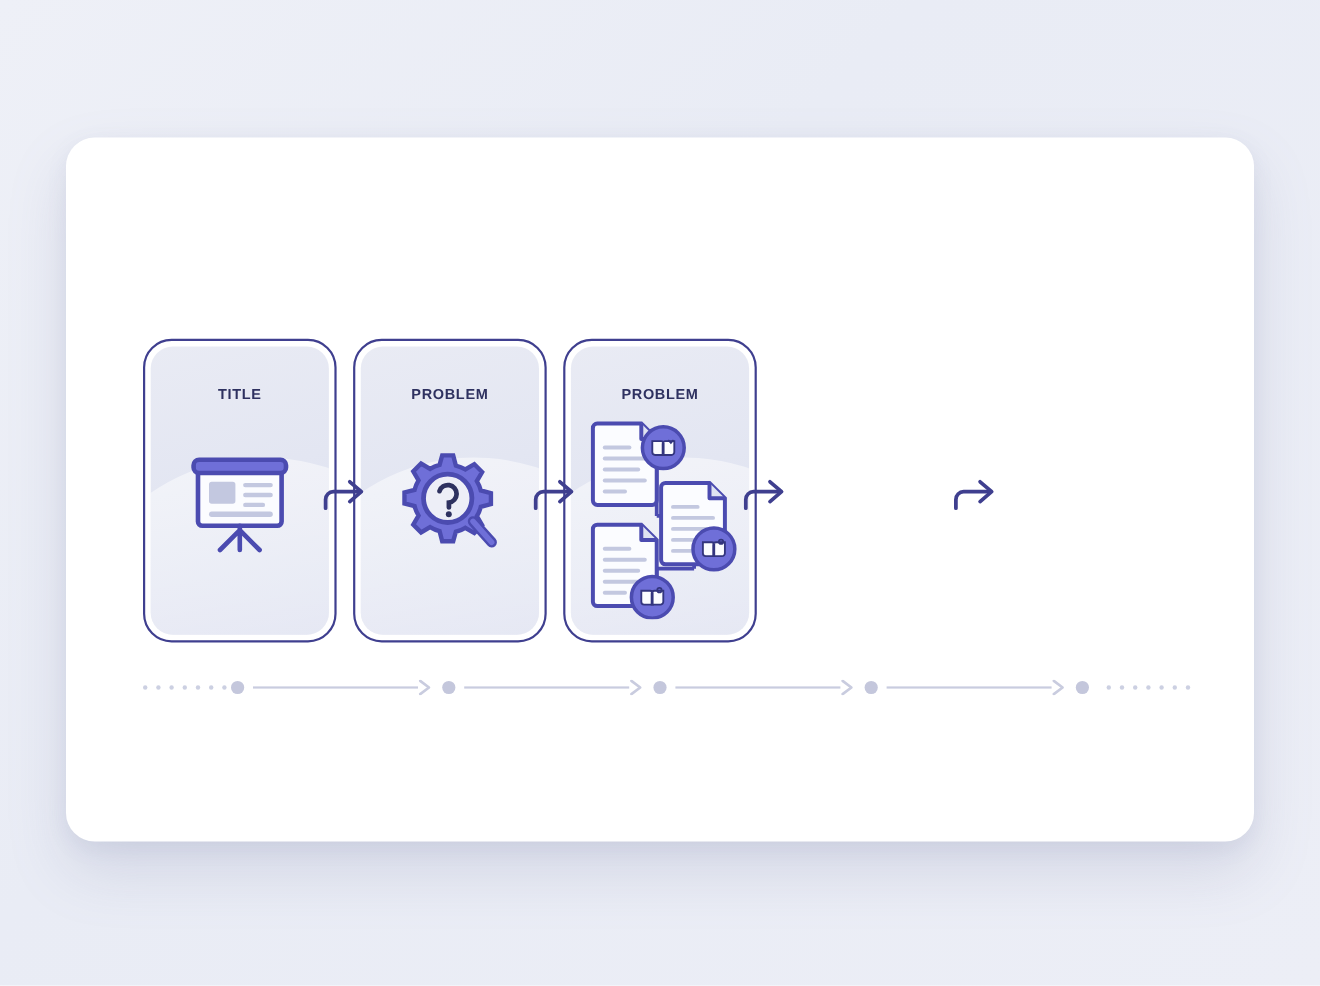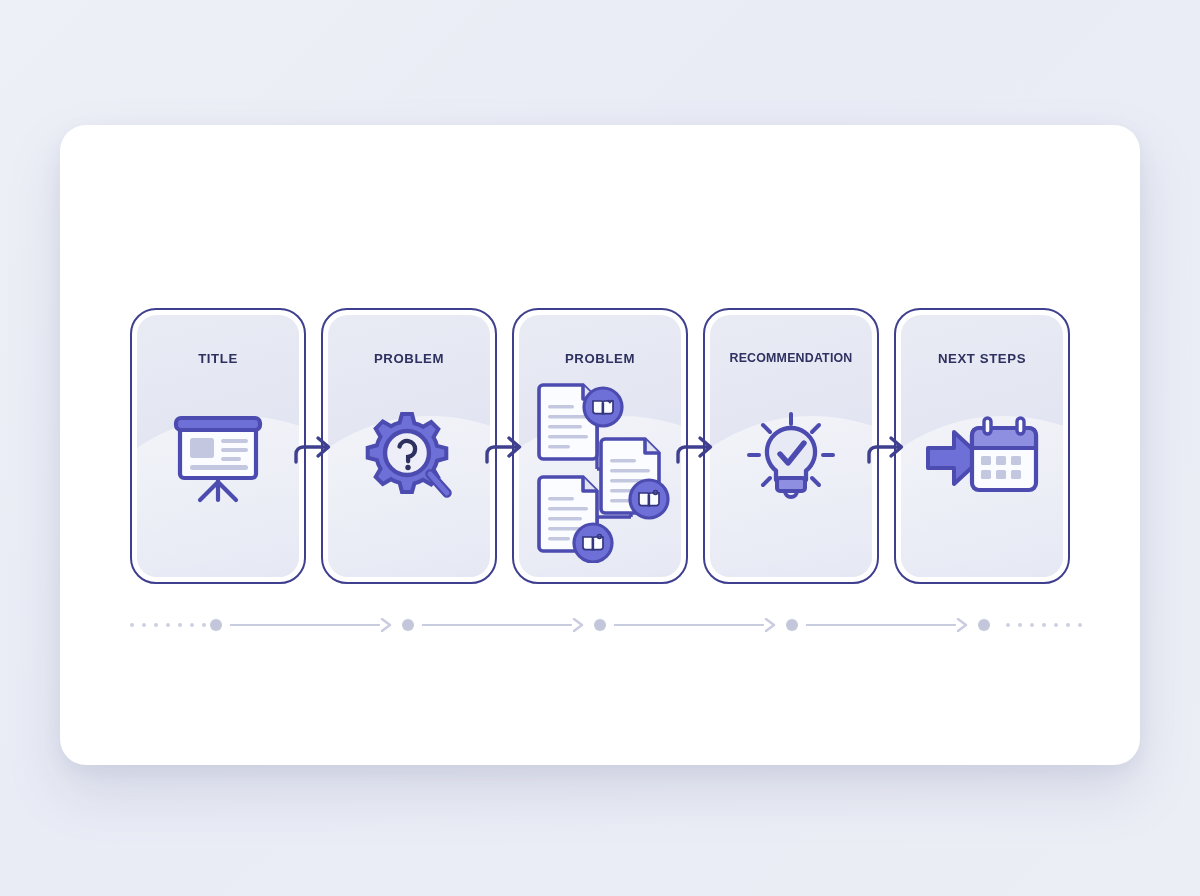--- a/index.html
+++ b/index.html
@@ -278,72 +278,28 @@
       </div>
     </div>
 
     <div class="connector" style="left:542px;">
       <svg width="46" height="44" viewBox="0 0 46 44" fill="none">
         <path d="M6 36 V28 a7 7 0 0 1 7-7 H36" stroke="#3f3f8f" stroke-width="3.4" stroke-linecap="round" fill="none"></path>
         <path d="M28 12 L38.5 21 L28 30" stroke="#3f3f8f" stroke-width="3.4" stroke-linecap="round" stroke-linejoin="round" fill="none"></path>
       </svg>
     </div>
 
-    <div class="card wide" style="left:573px;">
-      <div class="card-inner">
-        <div class="card-label">RECOMMENDATION</div>
-        <div class="card-icon">
-          <svg width="100" height="100" viewBox="0 0 100 100" fill="none">
-            <g stroke="#4b4bb0" stroke-width="4" stroke-linecap="round">
-              <path d="M50 6 V16"></path>
-              <path d="M22 17 L29 24"></path>
-              <path d="M78 17 L71 24"></path>
-              <path d="M8 47 H18"></path>
-              <path d="M92 47 H82"></path>
-              <path d="M22 77 L29 70"></path>
-              <path d="M78 77 L71 70"></path>
-            </g>
-            <path d="M50 20 a24 24 0 0 1 15 42.8 V72 H35 v-9.2 A24 24 0 0 1 50 20 Z" fill="#e7e9f5" stroke="#4b4bb0" stroke-width="4.3" stroke-linejoin="round"></path>
-            <rect x="36" y="70" width="28" height="13" rx="3" fill="#8f8fe2" stroke="#4b4bb0" stroke-width="4"></rect>
-            <path d="M44 83 a6 6 0 0 0 12 0" fill="none" stroke="#4b4bb0" stroke-width="4" stroke-linecap="round"></path>
-            <path d="M39 46 L47 55 L63 35" stroke="#4b4bb0" stroke-width="5.4" fill="none" stroke-linecap="round" stroke-linejoin="round"></path>
-          </svg>
-        </div>
-      </div>
-    </div>
 
     <div class="connector" style="left:733px;">
       <svg width="46" height="44" viewBox="0 0 46 44" fill="none">
         <path d="M6 36 V28 a7 7 0 0 1 7-7 H36" stroke="#3f3f8f" stroke-width="3.4" stroke-linecap="round" fill="none"></path>
         <path d="M28 12 L38.5 21 L28 30" stroke="#3f3f8f" stroke-width="3.4" stroke-linecap="round" stroke-linejoin="round" fill="none"></path>
       </svg>
     </div>
 
-    <div class="card" style="left:764px;">
-      <div class="card-inner">
-        <div class="card-label">NEXT STEPS</div>
-        <div class="card-icon">
-          <svg width="116" height="96" viewBox="0 0 116 96" fill="none">
-            <path d="M4 38 H30 V22 L58 48 L30 74 V58 H4 Z" fill="#6f6fd8" stroke="#4b4bb0" stroke-width="4" stroke-linejoin="round"></path>
-            <rect x="48" y="18" width="64" height="62" rx="7" fill="#fbfcff" stroke="#4b4bb0" stroke-width="4.2"></rect>
-            <path d="M48 25 a7 7 0 0 1 7 -7 h50 a7 7 0 0 1 7 7 v13 H48 Z" fill="#8f8fe2" stroke="#4b4bb0" stroke-width="4.2"></path>
-            <rect x="60" y="8" width="7" height="16" rx="3.5" fill="#fbfcff" stroke="#4b4bb0" stroke-width="3.4"></rect>
-            <rect x="93" y="8" width="7" height="16" rx="3.5" fill="#fbfcff" stroke="#4b4bb0" stroke-width="3.4"></rect>
-            <g fill="#c3c8e0">
-              <rect x="57" y="46" width="10" height="9" rx="1.6"></rect>
-              <rect x="72" y="46" width="10" height="9" rx="1.6"></rect>
-              <rect x="87" y="46" width="10" height="9" rx="1.6"></rect>
-              <rect x="57" y="60" width="10" height="9" rx="1.6"></rect>
-              <rect x="72" y="60" width="10" height="9" rx="1.6"></rect>
-              <rect x="87" y="60" width="10" height="9" rx="1.6"></rect>
-            </g>
-          </svg>
-        </div>
-      </div>
-    </div>
 
   </div>
 
   <div id="timeline">
 
     <div class="tl-dots" style="left:0px;">
       <i></i>
         <i></i>
         <i></i>
         <i></i>

